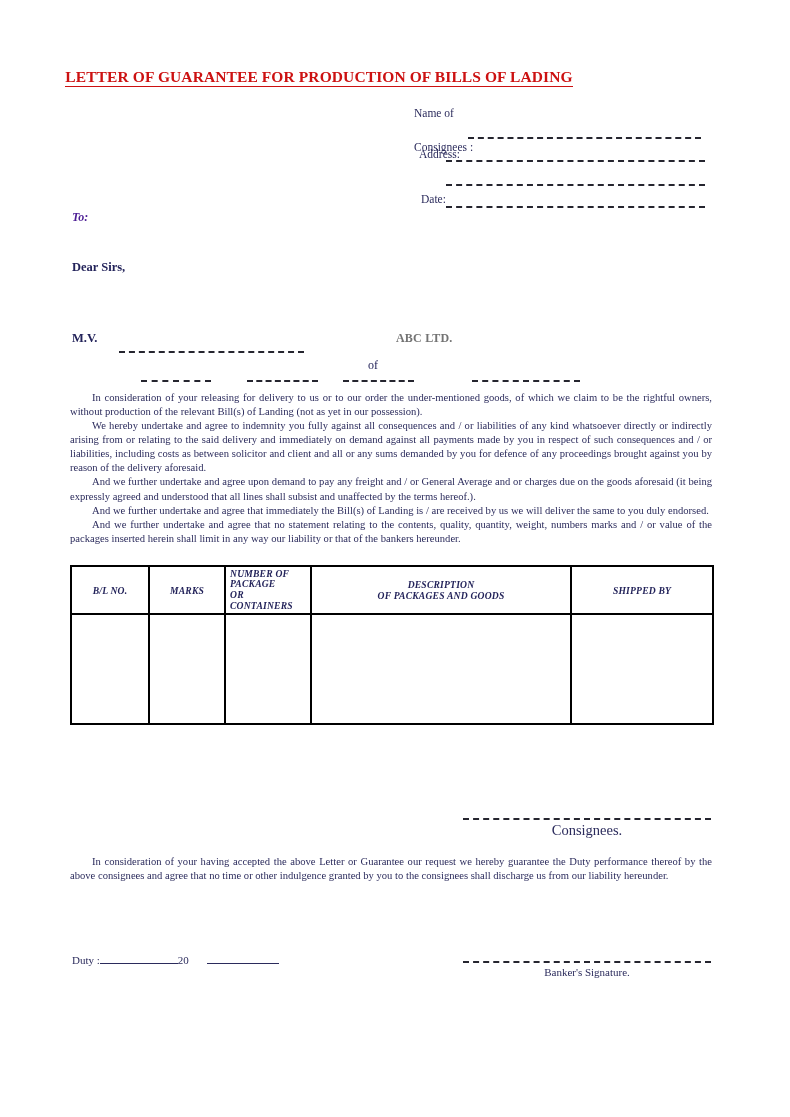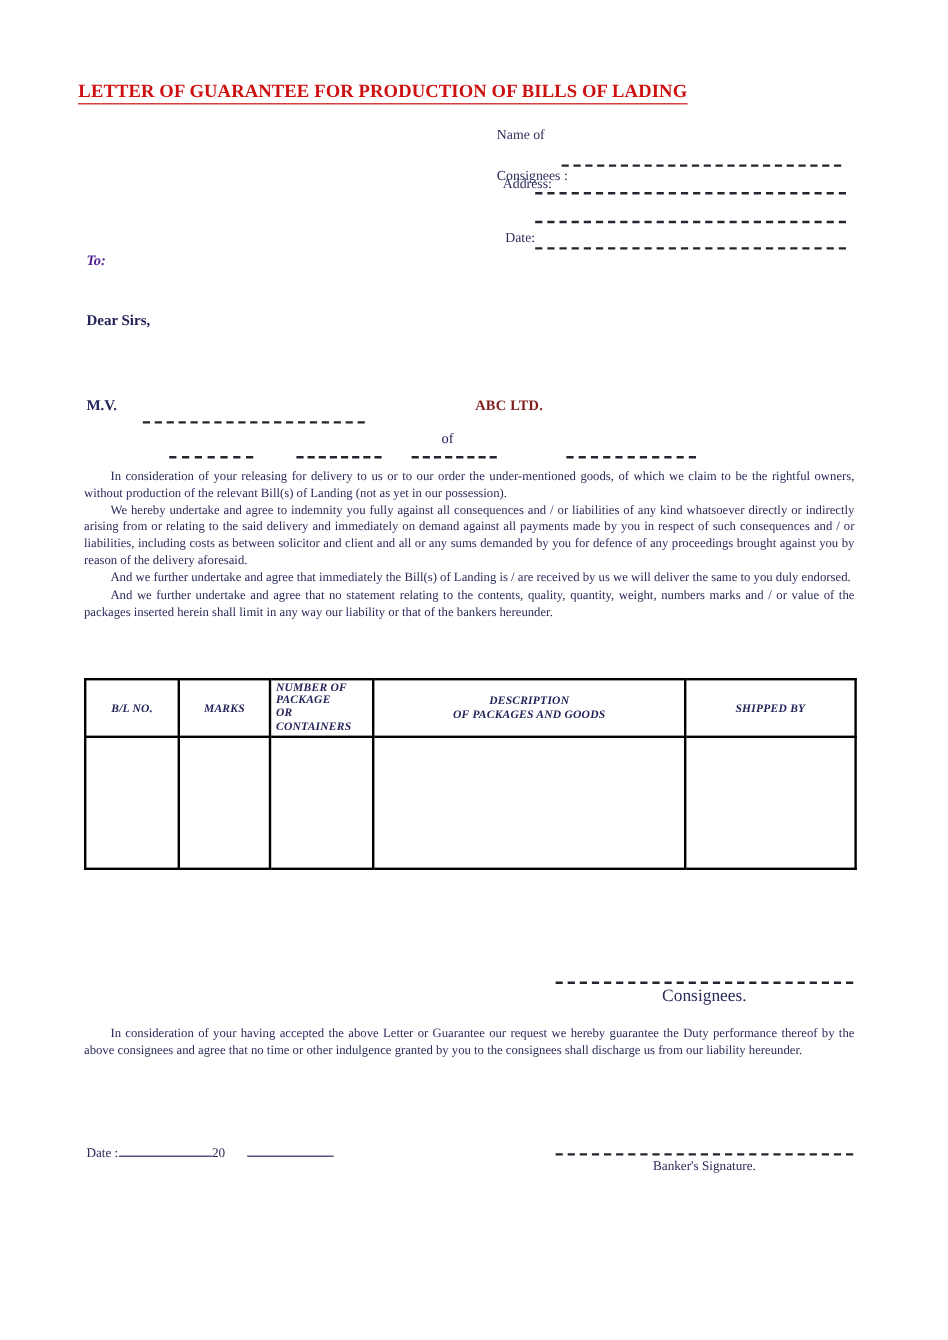--- a/index.html
+++ b/index.html
@@ -97,21 +97,21 @@
     font-weight: normal;
     color: #23235a;
     margin-top: 27px;
   }
   .company {
     position: absolute;
     left: 396px;
     top: 331px;
     font-size: 12px;
     font-weight: bold;
-    color: #7f1d1d;
+    color: #737373;
     letter-spacing: 0.2px;
   }
 
   .arrived-row {
     position: absolute;
     left: 72px;
     top: 363px;
     font-size: 12px;
     color: #23235a;
     white-space: nowrap;
@@ -241,20 +241,21 @@
   <div class="dash" style="left:119px; top:351px; width:185px;"></div>
 
   <div class="dash" style="left:141px; top:380px; width:70px;"></div>
   <div class="dash" style="left:247px; top:380px; width:71px;"></div>
   <div class="dash" style="left:343px; top:380px; width:71px;"></div>
   <div class="dash" style="left:472px; top:380px; width:108px;"></div>
 
   <div class="body-block">
     <p>In consideration of your releasing for delivery to us or to our order the under-mentioned goods, of which we claim to be the rightful owners, without production of the relevant Bill(s) of Landing (not as yet in our possession).</p>
     <p>We hereby undertake and agree to indemnity you fully against all consequences and / or liabilities of any kind whatsoever directly or indirectly arising from or relating to the said delivery and immediately on demand against all payments made by you in respect of such consequences and / or liabilities, including costs as between solicitor and client and all or any sums demanded by you for defence of any proceedings brought against you by reason of the delivery aforesaid.</p>
+    <p>And we further undertake and agree upon demand to pay any freight and / or General Average and or charges due on the goods aforesaid (it being expressly agreed and understood that all lines shall subsist and unaffected by the terms hereof.).</p>
     <p>And we further undertake and agree that immediately the Bill(s) of Landing is / are received by us we will deliver the same to you duly endorsed.</p>
     <p>And we further undertake and agree that no statement relating to the contents, quality, quantity, weight, numbers marks and / or value of the packages inserted herein shall limit in any way our liability or that of the bankers hereunder.</p>
   </div>
 
   <table class="tbl">
     <colgroup>
       <col style="width:78px;">
       <col style="width:76px;">
       <col style="width:86px;">
       <col style="width:260px;">
@@ -287,19 +288,19 @@
   </table>
 
   <div class="dash" style="left:463px; top:818px; width:248px;"></div>
   <div class="consignees-label">Consignees.</div>
 
   <div class="body-block2">
     <p>In consideration of your having accepted the above Letter or Guarantee our request we hereby guarantee the Duty performance thereof by the above consignees and agree that no time or other indulgence granted by you to the consignees shall discharge us from our liability hereunder.</p>
   </div>
 
   <div class="date-row">
-    <span>Date :</span><span class="ul-solid" style="width:78px;"></span><span>20</span><span style="display:inline-block;width:18px;"></span><span class="ul-solid" style="width:72px;"></span>
+    <span>Duty :</span><span class="ul-solid" style="width:78px;"></span><span>20</span><span style="display:inline-block;width:18px;"></span><span class="ul-solid" style="width:72px;"></span>
   </div>
 
   <div class="dash" style="left:463px; top:961px; width:248px;"></div>
   <div class="banker-label">Banker's Signature.</div>
 
 </div>
 
 </body></html>

